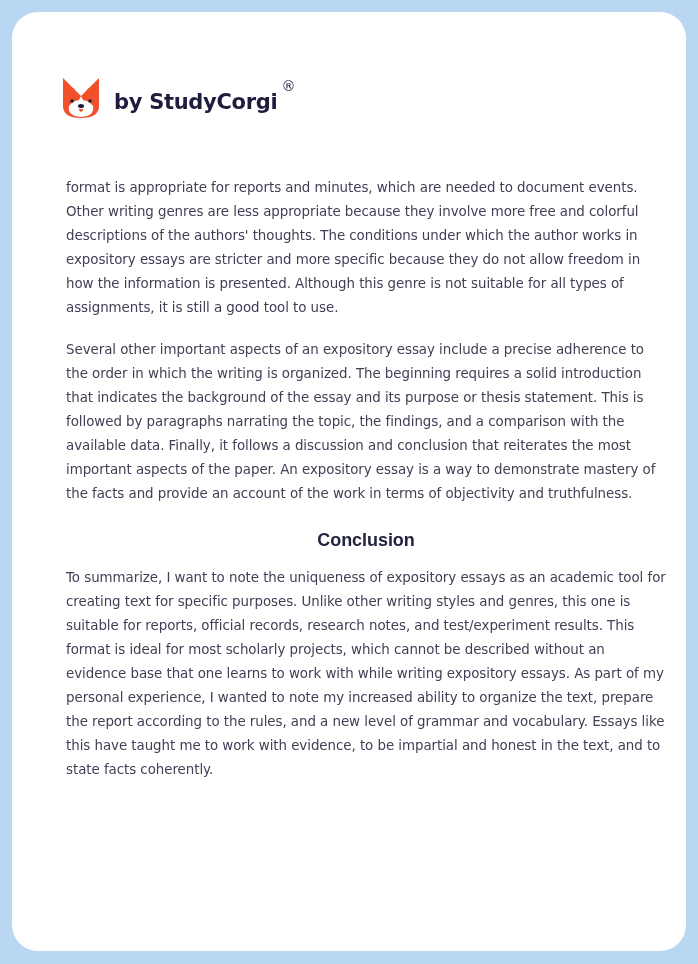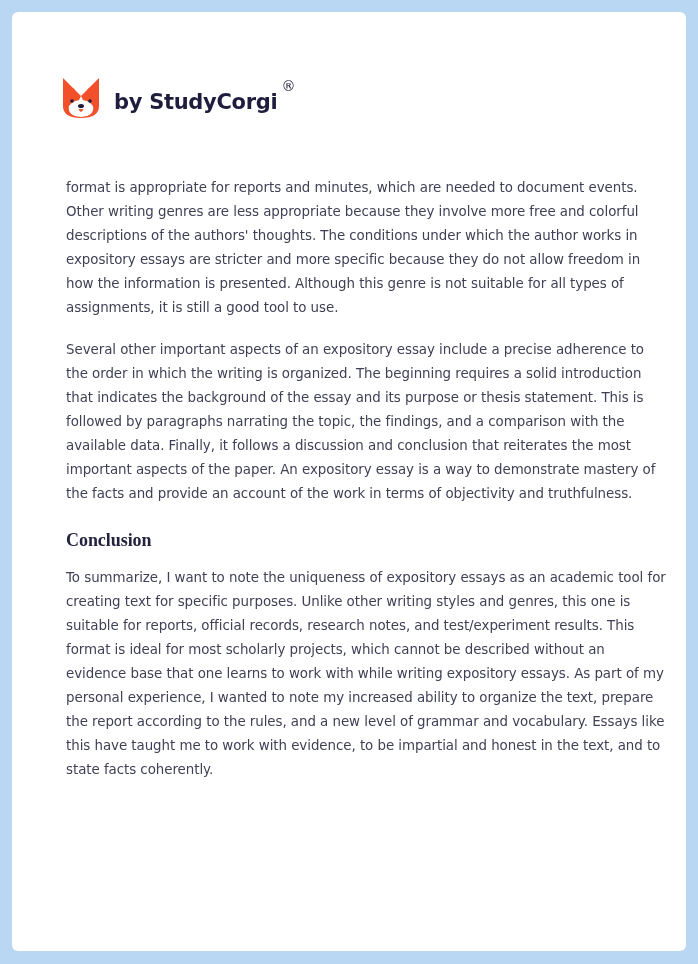--- a/index.html
+++ b/index.html
@@ -14,21 +14,21 @@
       overflow: hidden;
       font-family: "Liberation Sans", sans-serif;
     }
     .page {
       position: absolute;
       left: 12px;
       top: 12px;
       width: 674px;
       height: 939px;
       background: #ffffff;
-      border-radius: 6px;
+      border-radius: 26px;
     }
     .header {
       position: absolute;
       left: 0;
       top: 0;
       width: 674px;
       height: 140px;
     }
     .logo {
       position: absolute;
@@ -91,26 +91,27 @@
       font-family: "DejaVu Sans", sans-serif;
       font-size: 13.4px;
       line-height: 24px;
       letter-spacing: -0.05px;
       margin-left: 7px;
     }
     .content p {
       margin: 0 0 18px 0;
     }
     .content h2 {
-      font-family: Liberation Serif, serif;
+      font-family: Liberation Sans, sans-serif;
       font-weight: bold;
       font-size: 18px;
       color: #23233e;
       margin: 22px 0 14px 0;
       line-height: 24px;
+      text-align: center;
     }
   </style>
 </head>
 <body>
 
 <div class="page">
   <div class="header">
     <div class="logo">
       <svg class="logo-icon" viewBox="0 0 40 44">
 

